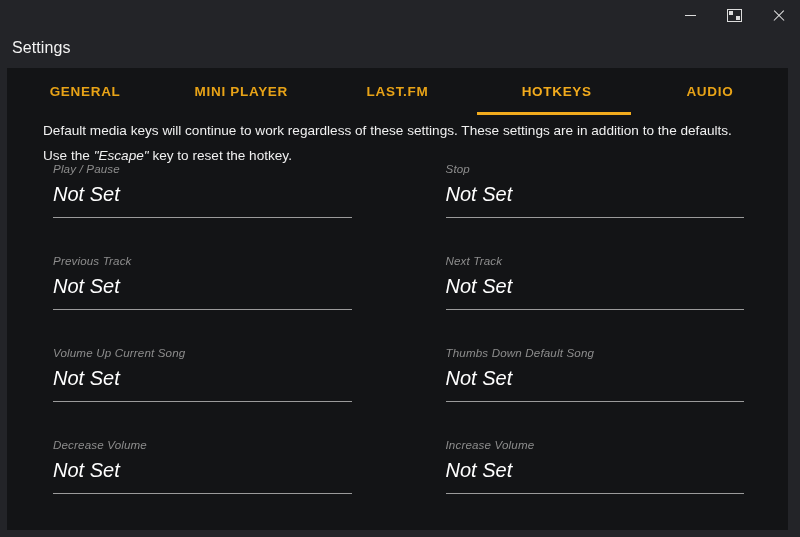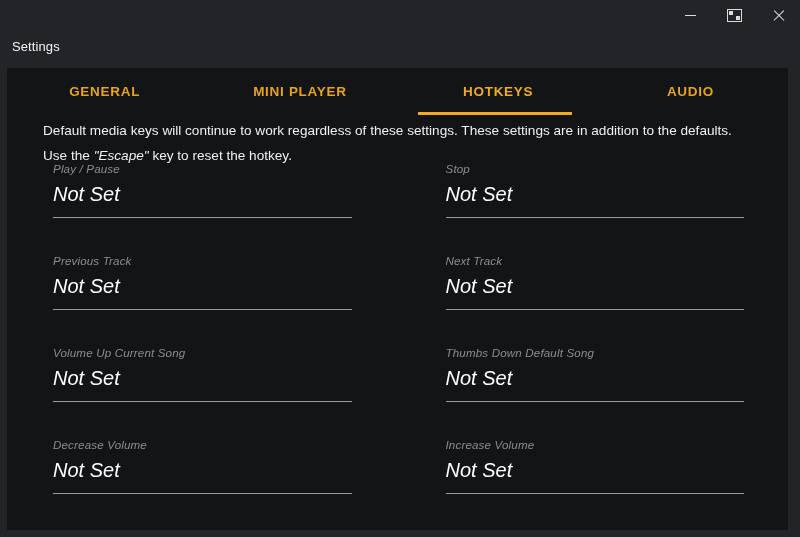--- a/index.html
+++ b/index.html
@@ -84,21 +84,21 @@
     height: 1.4px;
     background: #e6e6e6;
   }
   .close-glyph::before { transform: rotate(45deg); }
   .close-glyph::after  { transform: rotate(-45deg); }
 
   .app-title {
     position: absolute;
     left: 12px;
     top: 39px;
-    font-size: 13px;
+    font-size: 16px;
     color: #f2f2f2;
     letter-spacing: 0.1px;
   }
 
   
   .panel {
     position: absolute;
     left: 7px;
     top: 68px;
     width: 781px;
@@ -238,20 +238,24 @@
 
     <div class="tabbar">
       <div class="tab">
         <span class="tab-label">GENERAL</span>
 
       </div>
       <div class="tab">
         <span class="tab-label">MINI PLAYER</span>
 
       </div>
+      <div class="tab">
+        <span class="tab-label">LAST.FM</span>
+
+      </div>
       <div class="tab active">
         <span class="tab-label">HOTKEYS</span>
         <span class="tab-underline"></span>
       </div>
       <div class="tab">
         <span class="tab-label">AUDIO</span>
 
       </div>
     </div>
 

